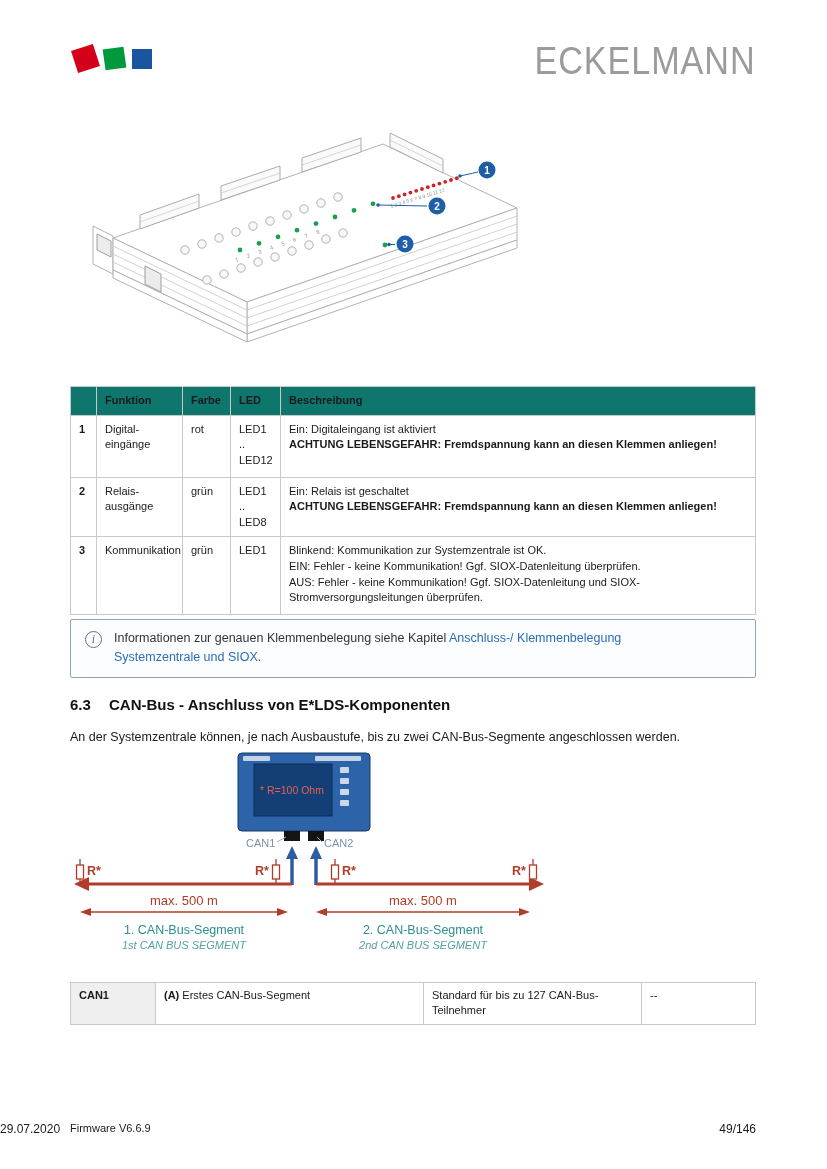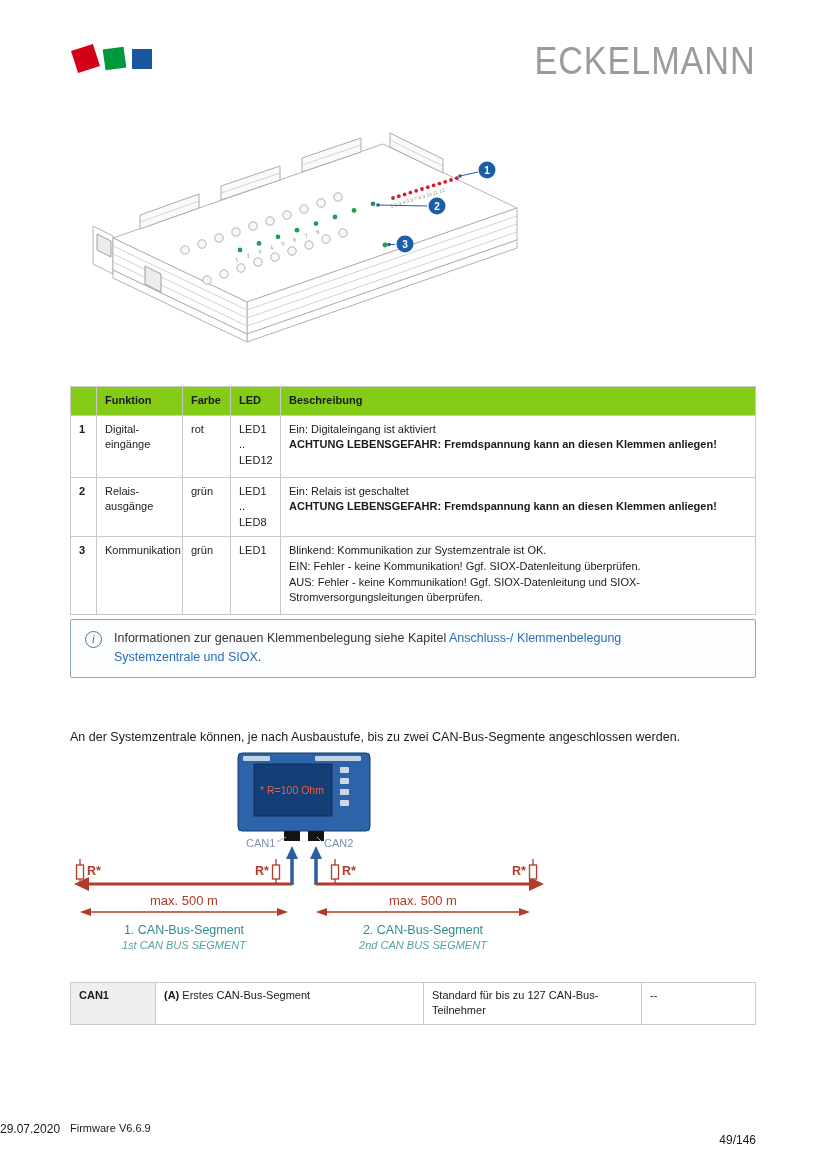--- a/index.html
+++ b/index.html
@@ -18,21 +18,21 @@
 
   
   .device-figure { position:absolute; left:85px; top:110px; }
   .can-figure { position:absolute; left:70px; top:747px; }
 
   
   .led-table { position:absolute; left:70px; top:386px; width:686px; border-collapse:collapse;
                table-layout:fixed; font-size:11px; }
   .led-table th, .led-table td { border:1px solid #c9c9c9; padding:6px 8px; vertical-align:top;
                text-align:left; line-height:1.42; }
-  .led-table thead th { background:#84cc16; font-weight:bold; height:28px; }
+  .led-table thead th { background:#0f766e; font-weight:bold; height:28px; }
   .led-table tbody tr:nth-child(1){ height:62px; }
   .led-table tbody tr:nth-child(2){ height:58px; }
   .led-table tbody tr:nth-child(3){ height:78px; }
   .pre { white-space:pre-line; }
   .b { font-weight:bold; }
 
   
   .info-box { position:absolute; left:70px; top:619px; width:686px; min-height:48px;
               border:1px solid #92a4bd; border-radius:2px; background:#fcfdff;
               display:flex; gap:12px; padding:9px 14px; align-items:flex-start; }
@@ -49,21 +49,21 @@
 
   
   .can-table { position:absolute; left:70px; top:982px; width:686px; border-collapse:collapse;
                table-layout:fixed; font-size:11px; }
   .can-table td { border:1px solid #c9c9c9; padding:5px 8px; vertical-align:top; line-height:1.4; height:34px; }
   .cell-gray { background:#efefef; }
 
   
   .footer-left   { position:absolute; left:70px;  top:1122px; font-size:11px; }
   .footer-center { position:absolute; left:0; right:16px; top:1122px; font-size:12px; }
-  .footer-right  { position:absolute; right:71px; top:1122px; font-size:12px;margin-top:11px; }
+  .footer-right  { position:absolute; right:71px; top:1122px; font-size:12px; }
 
   svg text { font-family:"Liberation Sans", sans-serif; }
 </style>
 </head>
 <body>
 
 <div class="page">
 
   <div class="logo">
     <span class="sq sq-red"></span><span class="sq sq-green"></span><span class="sq sq-blue"></span>
@@ -231,20 +231,24 @@
   </table>
 
   <div class="info-box">
     <span class="info-icon">i</span>
     <p class="info-text">
       <span>Informationen zur genauen Klemmenbelegung siehe Kapitel</span>
       <a class="link">Anschluss-/ Klemmenbelegung Systemzentrale und SIOX</a><span>.</span>
     </p>
   </div>
 
+  <h2 class="section">
+    <span class="sec-num">6.3</span>
+    <span>CAN-Bus - Anschluss von E*LDS-Komponenten</span>
+  </h2>
   <p class="intro">An der Systemzentrale können, je nach Ausbaustufe, bis zu zwei CAN-Bus-Segmente angeschlossen werden.</p>
 
   <svg class="can-figure" width="480" height="212" viewBox="0 0 480 212">
     <g>
       <rect x="168" y="6" width="132" height="78" rx="4" fill="#2d63a8" stroke="#16386b"></rect>
       <rect x="173" y="9" width="27" height="5" rx="1" fill="#dfe7f2" opacity="0.85"></rect>
       <rect x="245" y="9" width="46" height="5" rx="1" fill="#dfe7f2" opacity="0.85"></rect>
       <rect x="184" y="17" width="78" height="52" fill="#143e76" stroke="#0e2d58"></rect>
       <text x="190" y="47" font-size="10.5" fill="#e8604c">* R=100 Ohm</text>
       <rect x="270" y="20" width="9" height="6" rx="1" fill="#ccd8ea"></rect>

